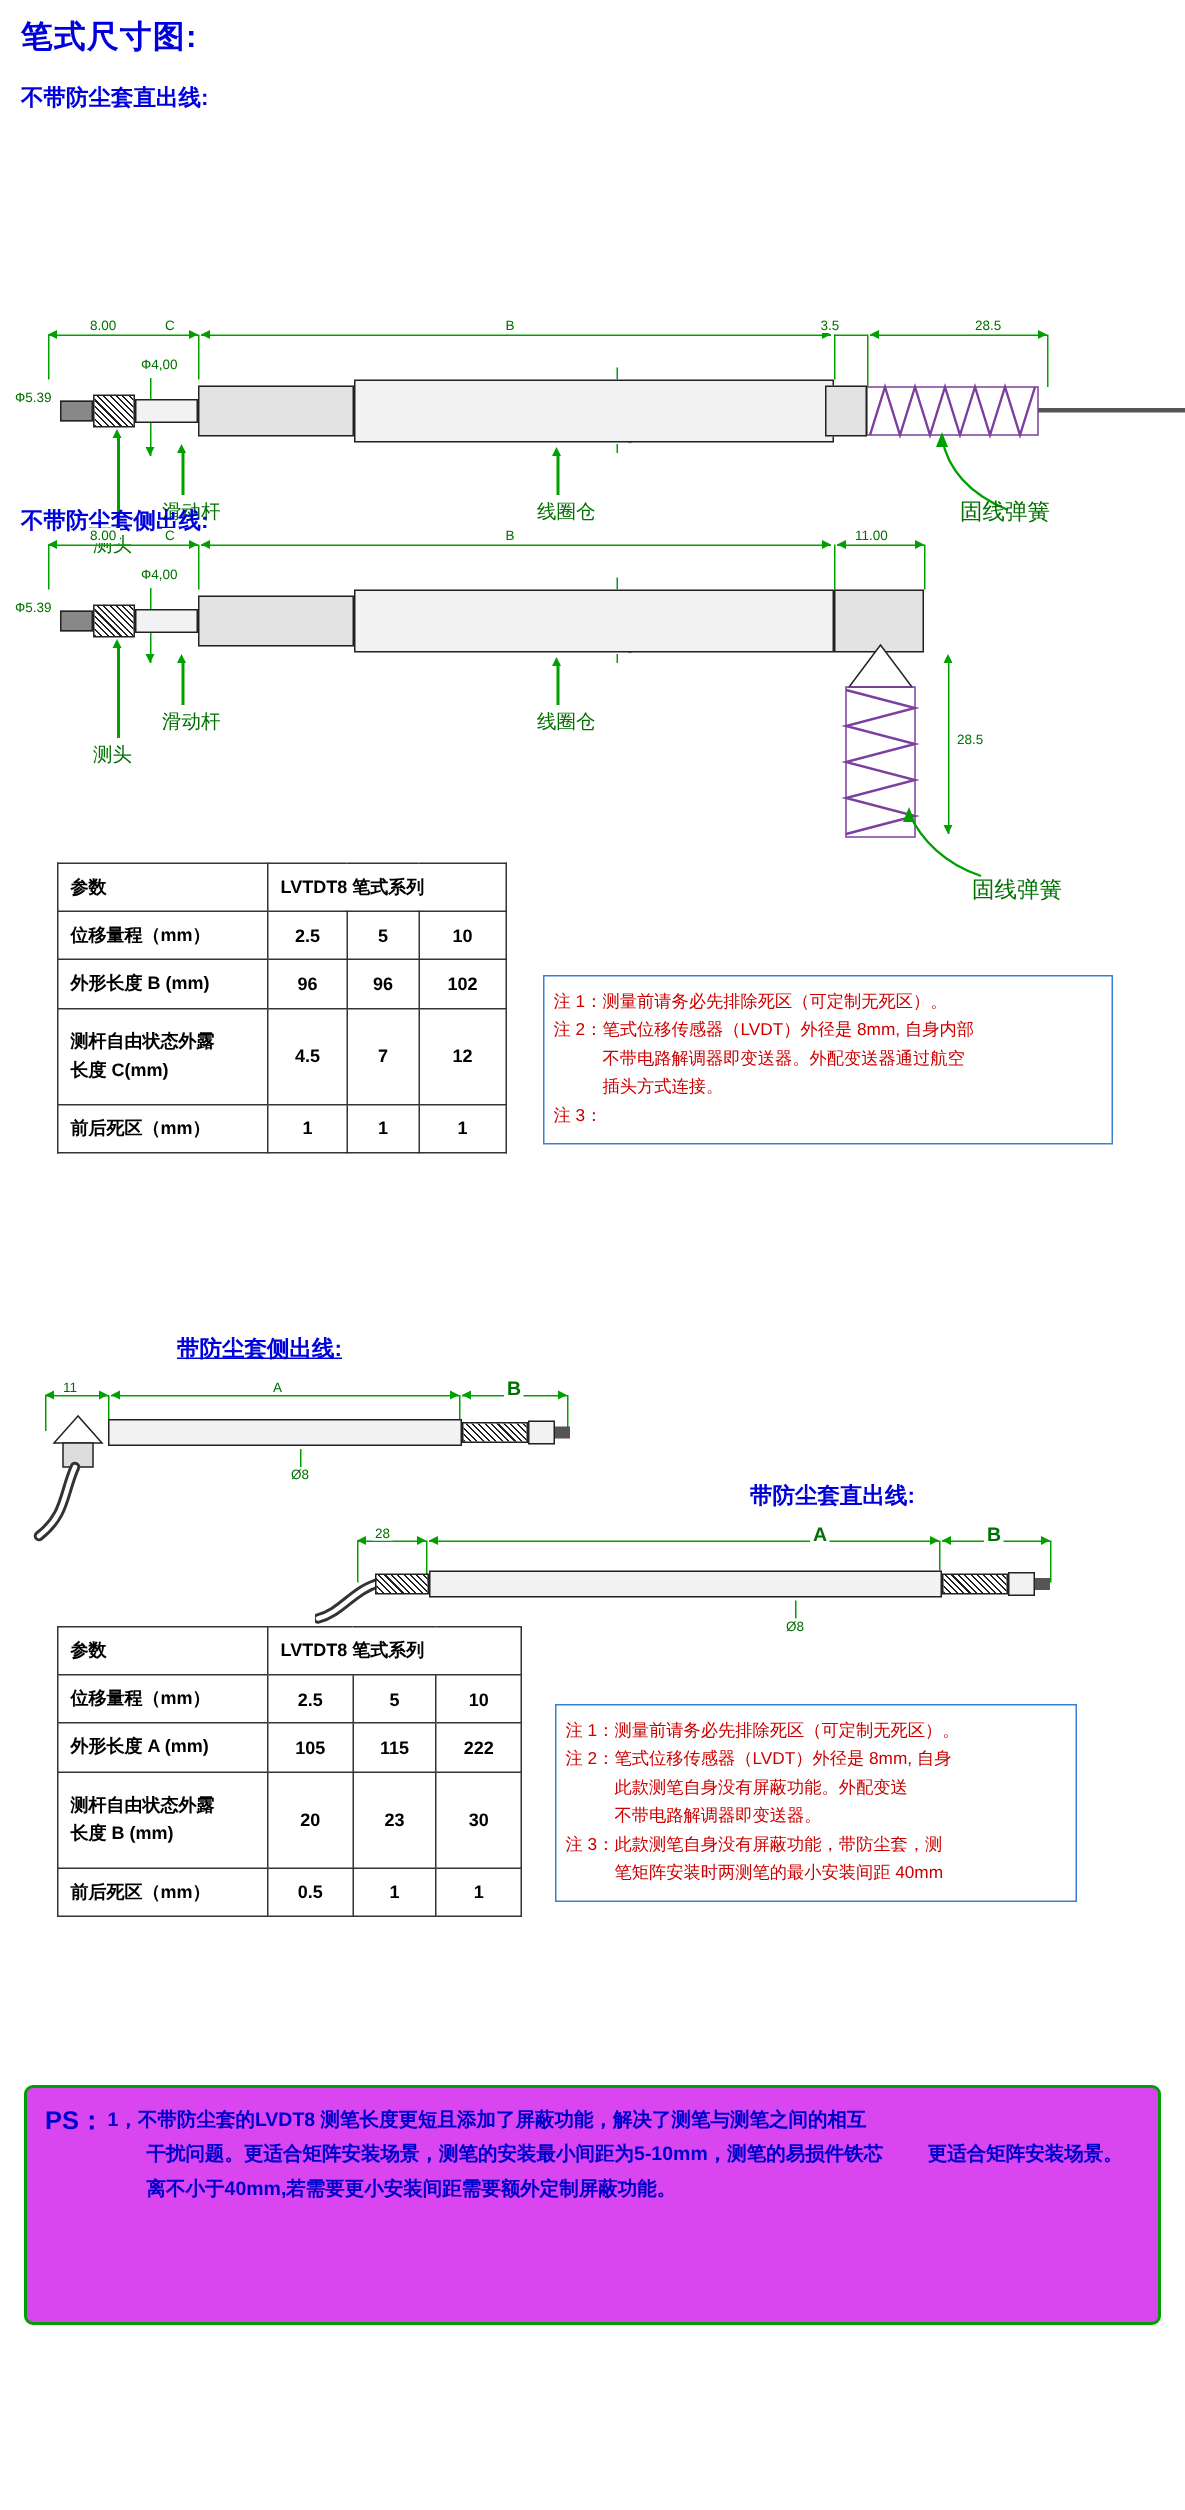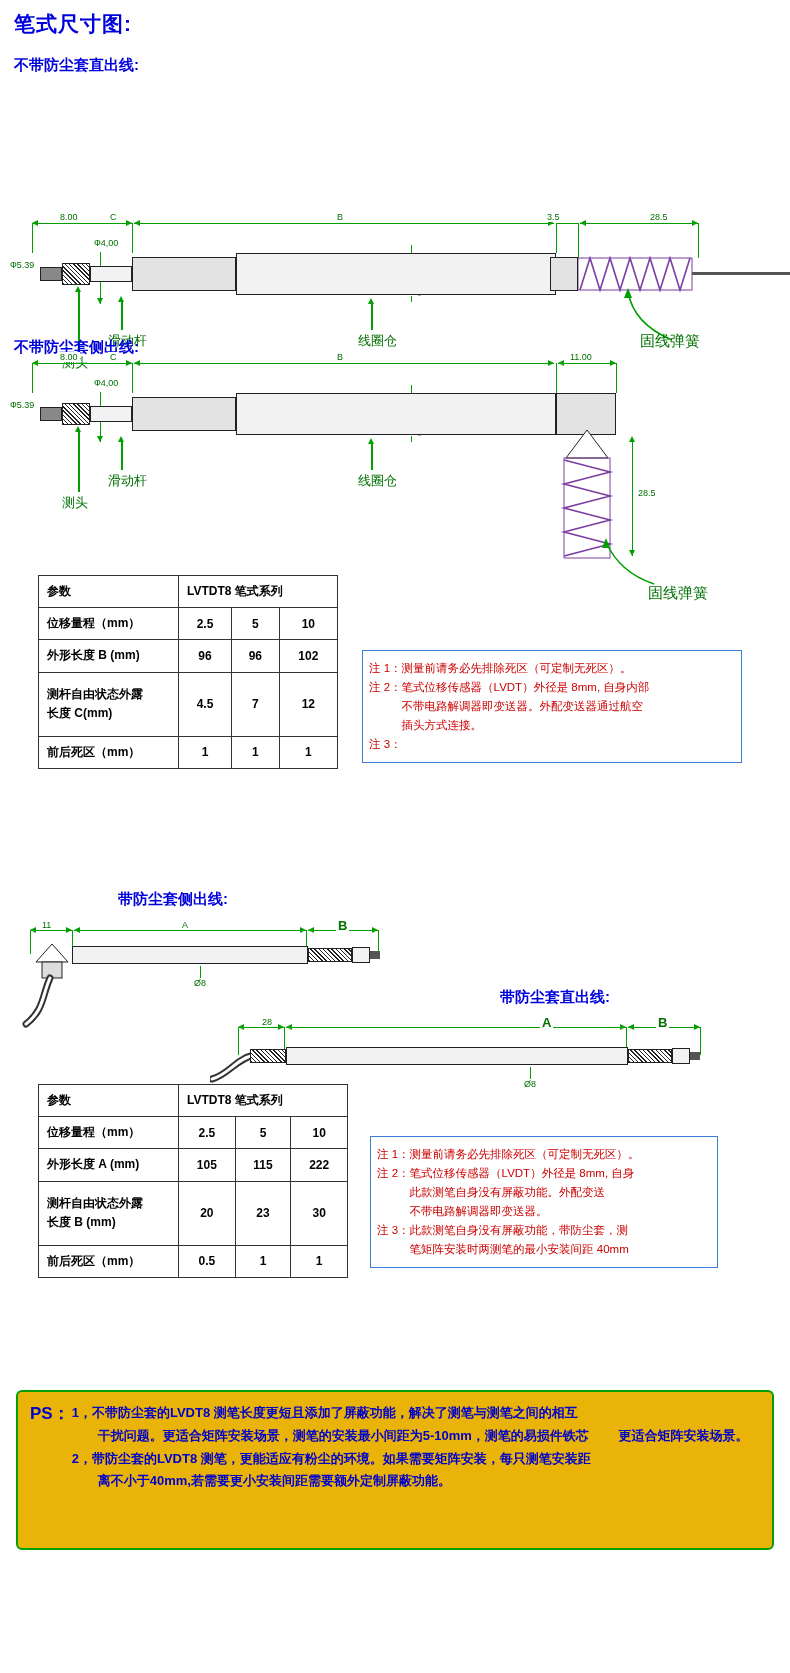--- a/index.html
+++ b/index.html
@@ -92,21 +92,21 @@
     background: #fff;
   }
   .note-row { display: flex; }
   .note-key { white-space: nowrap; }
   .note-val { }
 
   .ps-box {
     border: 2px solid #00a000;
     border-radius: 6px;
     padding: 10px 12px;
-    background: #eab308;
+    background: #d946ef;
   }
   .ps-label {
     color: #0000cc; font-weight: bold; font-size: 17px;
     float: left; margin-right: 2px;
   }
   .ps-item {
     color: #0000cc; font-size: 13px; line-height: 1.75; font-weight: bold;
   }
   .ps-item .ind { display: inline-block; }
 </style>
@@ -310,21 +310,21 @@
       <div>笔式位移传感器（LVDT）外径是 8mm, 自身内部</div>
       <div>不带电路解调器即变送器。外配变送器通过航空</div>
       <div>插头方式连接。</div>
     </span>
   </div>
   <div class="note-row">
     <span class="note-key">注 3：</span>
   </div>
 </div>
 
-<div class="abs sec-title" style="left:118px; top:890px;">带防尘套侧出线:</div>
+<div class="abs sec-title" style="left:118px; top:890px;text-decoration:underline;">带防尘套侧出线:</div>
 
 <div class="abs" style="left:0; top:920px; width:420px; height:120px;">
 
   <div class="abs dim-line" style="left:30px; top:10px; width:42px;"></div>
   <div class="abs arr-l" style="left:30px; top:7px;"></div>
   <div class="abs arr-r" style="left:66px; top:7px;"></div>
   <div class="abs dim-text" style="left:40px; top:0px;">11</div>
   <div class="abs dim-vline" style="left:30px; top:10px; height:24px;"></div>
   <div class="abs dim-vline" style="left:72px; top:10px; height:24px;"></div>
 
@@ -356,21 +356,21 @@
   <div class="abs dim-text" style="left:192px; top:58px;">Ø8</div>
 </div>
 
 <div class="abs sec-title" style="left:500px; top:988px;">带防尘套直出线:</div>
 
 <div class="abs" style="left:210px; top:1015px; width:580px; height:110px;">
 
   <div class="abs dim-line" style="left:28px; top:12px; width:46px;"></div>
   <div class="abs arr-l" style="left:28px; top:9px;"></div>
   <div class="abs arr-r" style="left:68px; top:9px;"></div>
-  <div class="abs dim-text" style="left:38px; top:2px;margin-left:12px;">28</div>
+  <div class="abs dim-text" style="left:38px; top:2px;">28</div>
   <div class="abs dim-vline" style="left:28px; top:12px; height:28px;"></div>
   <div class="abs dim-vline" style="left:74px; top:12px; height:28px;"></div>
 
   <div class="abs dim-line" style="left:76px; top:12px; width:340px;"></div>
   <div class="abs arr-l" style="left:76px; top:9px;"></div>
   <div class="abs arr-r" style="left:410px; top:9px;"></div>
   <div class="abs dim-text" style="left:330px; top:0px; font-size:13px; font-weight:bold;">A</div>
   <div class="abs dim-vline" style="left:416px; top:12px; height:28px;"></div>
 
   <div class="abs dim-line" style="left:418px; top:12px; width:72px;"></div>
@@ -454,18 +454,17 @@
 <div class="ps-box abs" style="left:16px; top:1390px; width:758px; height:160px;">
   <div style="display:flex;">
     <div class="ps-label">PS：</div>
     <div style="flex:1;">
       <div class="ps-item">
         <div>1，不带防尘套的LVDT8 测笔长度更短且添加了屏蔽功能，解决了测笔与测笔之间的相互</div>
         <div class="ind" style="padding-left:26px;">干扰问题。更适合矩阵安装场景，测笔的安装最小间距为5-10mm，测笔的易损件铁芯</div>
         <div class="ind" style="padding-left:26px;">更适合矩阵安装场景。</div>
       </div>
       <div class="ps-item">
-        <div>2，带防尘套的LVDT8 测笔，更能适应有粉尘的环境。如果需要矩阵安装，每只测笔安装距</div>
         <div class="ind" style="padding-left:26px;">离不小于40mm,若需要更小安装间距需要额外定制屏蔽功能。</div>
       </div>
     </div>
   </div>
 </div>
 
 </body></html>

